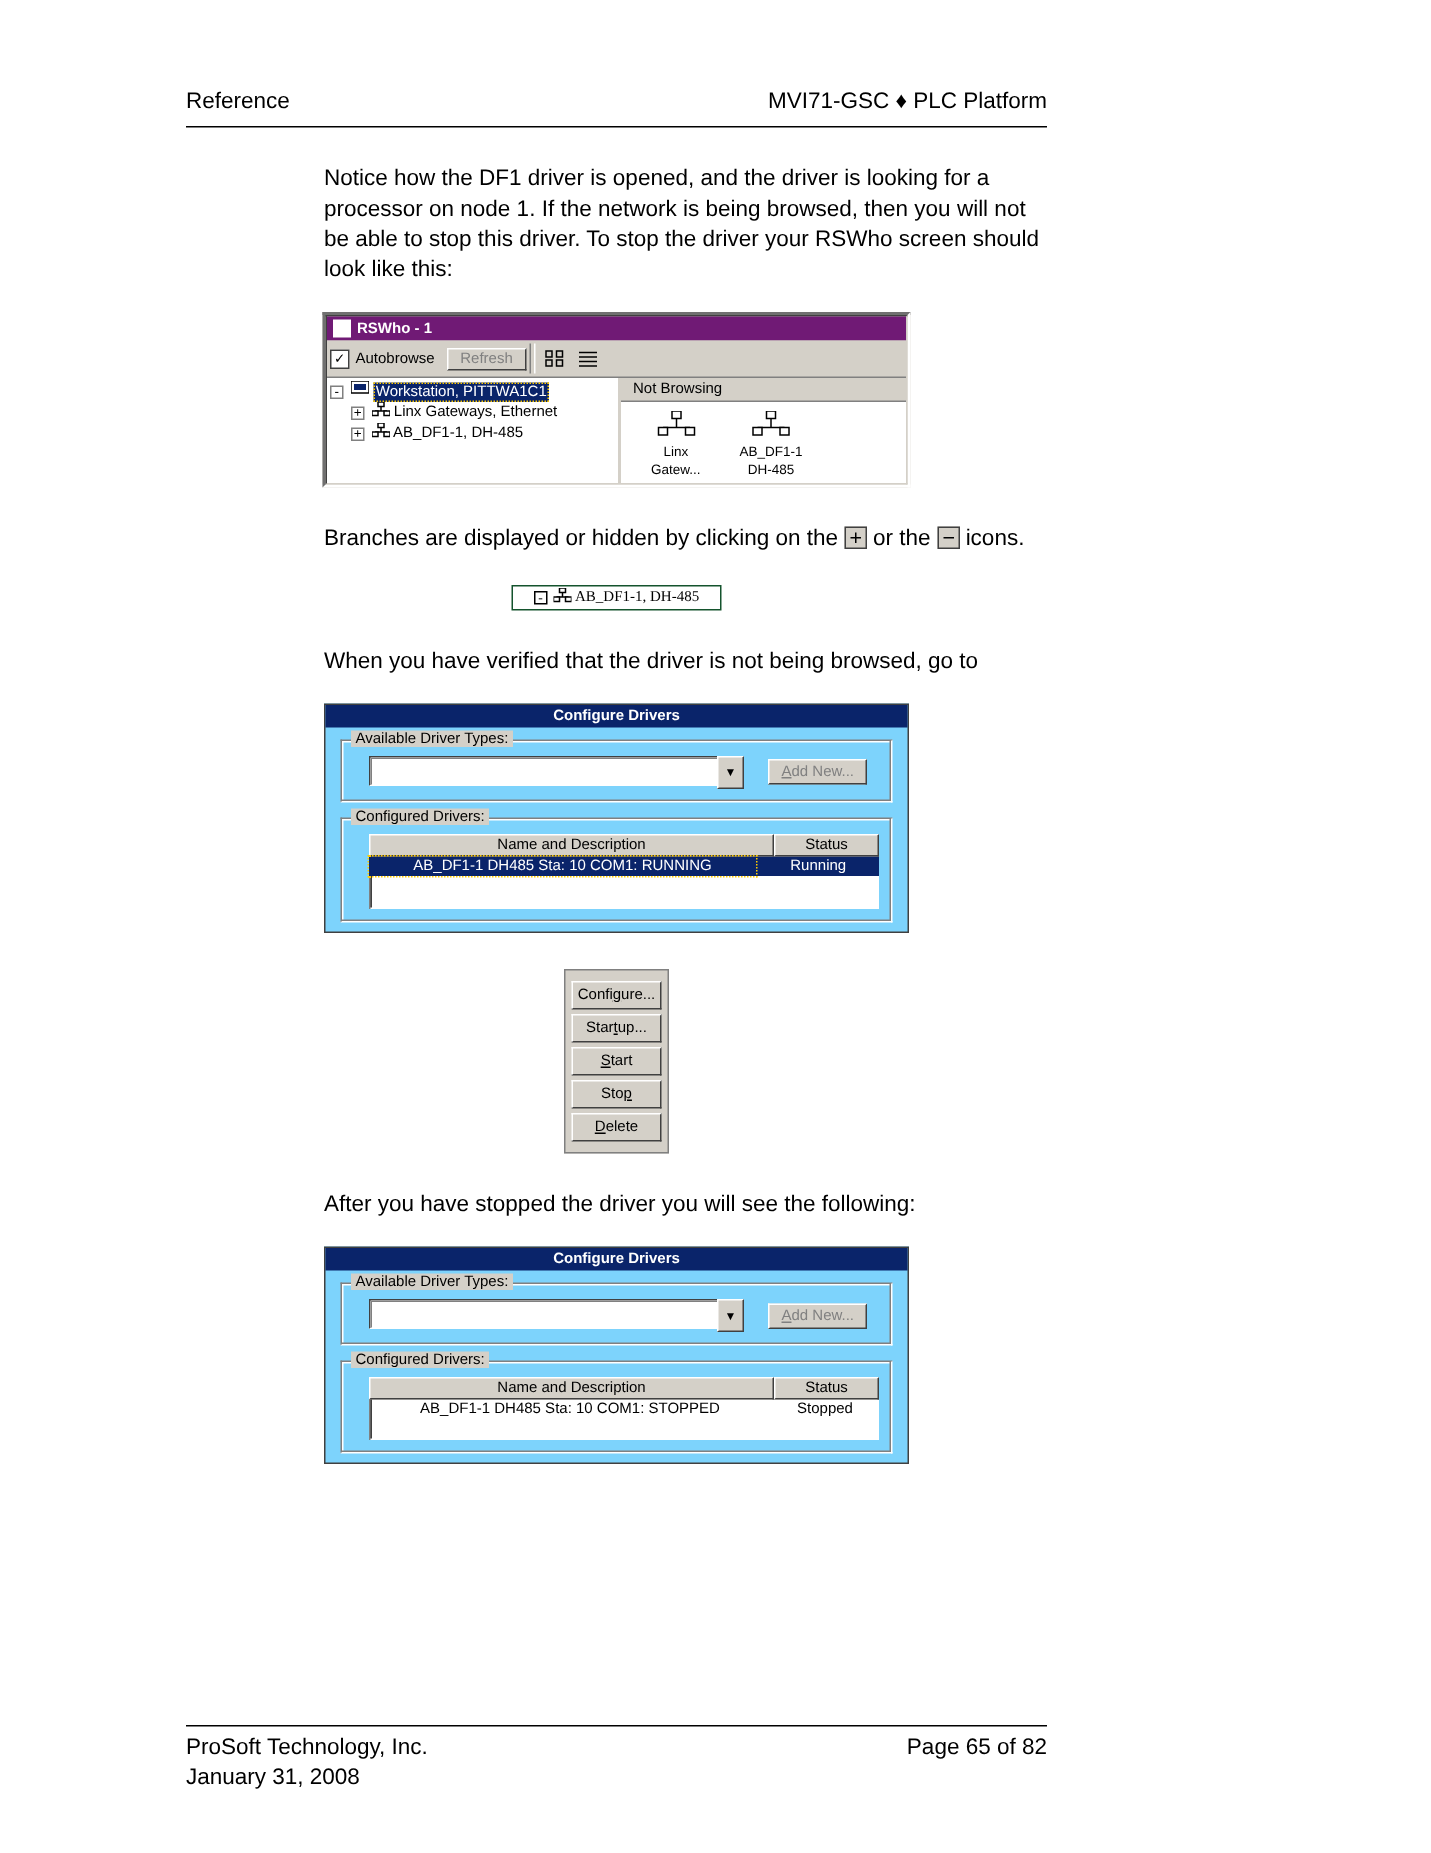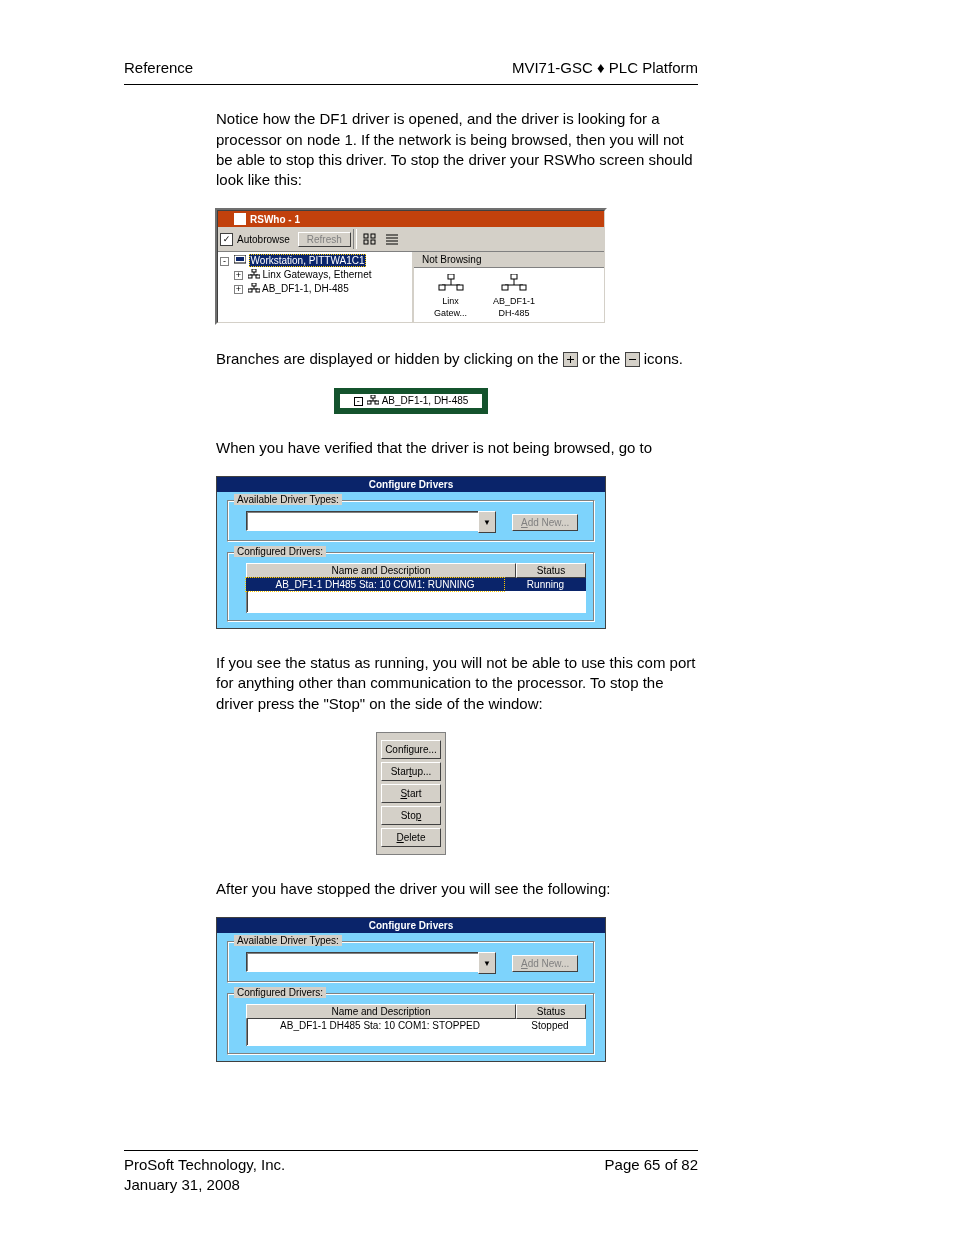--- a/index.html
+++ b/index.html
@@ -54,23 +54,23 @@
     font-family: "Tahoma","MS Sans Serif",sans-serif;
     font-size: 10px;
     width: 388px;
   }
   .inner-bevel {
     border: 1px solid #404040;
     border-right-color: #d4d0c8;
     border-bottom-color: #d4d0c8;
   }
   .titlebar {
-    background: #c2410c;
+    background: #701a75;
     color: #fff;
-    padding: 2px 16px;
+    padding: 2px 4px;
     font-weight: bold;
     display:flex;
     align-items:center;
     gap:4px;
   }
   .titlebar-icon {
     width: 12px; height: 12px;
     background: #fff;
     display:inline-block;
   }
@@ -175,23 +175,23 @@
     flex-direction:column;
     align-items:center;
     gap:2px;
   }
   .net-svg { width:26px; height:20px; }
 
   
   .treenode-box {
     display:inline-block;
     background:#fff;
-    border:6px solid #14532d;
+    border:1px solid #14532d;
     padding:1px 14px;
-    font-family:Liberation Sans, sans-serif;
+    font-family:Liberation Serif, serif;
     font-size:10px;
   }
 
   
   .pm-icon {
     display:inline-block;
     width:13px;height:13px;
     border:1px solid #404040;
     background:#d4d0c8;
     vertical-align:middle;
@@ -515,21 +515,20 @@
               <div class="lv-col1">AB_DF1-1 DH485 Sta: 10 COM1: RUNNING</div>
               <div class="lv-col2">Running</div>
             </div>
             <div class="listview-spacer"></div>
           </div>
         </div>
       </div>
     </div>
   </div>
 
-  <p class="body-para">If you see the status as running, you will not be able to use this com port for anything other than communication to the processor. To stop the driver press the "Stop" on the side of the window:</p>
 
   <div class="figure">
     <div class="btn-stack">
       <span class="btn-classic"><span>Confi<span class="underline-letter">g</span>ure...</span></span>
       <span class="btn-classic"><span>Star<span class="underline-letter">t</span>up...</span></span>
       <span class="btn-classic"><span class="underline-letter">S</span>tart</span>
       <span class="btn-classic"><span>Sto<span class="underline-letter">p</span></span></span>
       <span class="btn-classic"><span class="underline-letter">D</span>elete</span>
     </div>
   </div>

